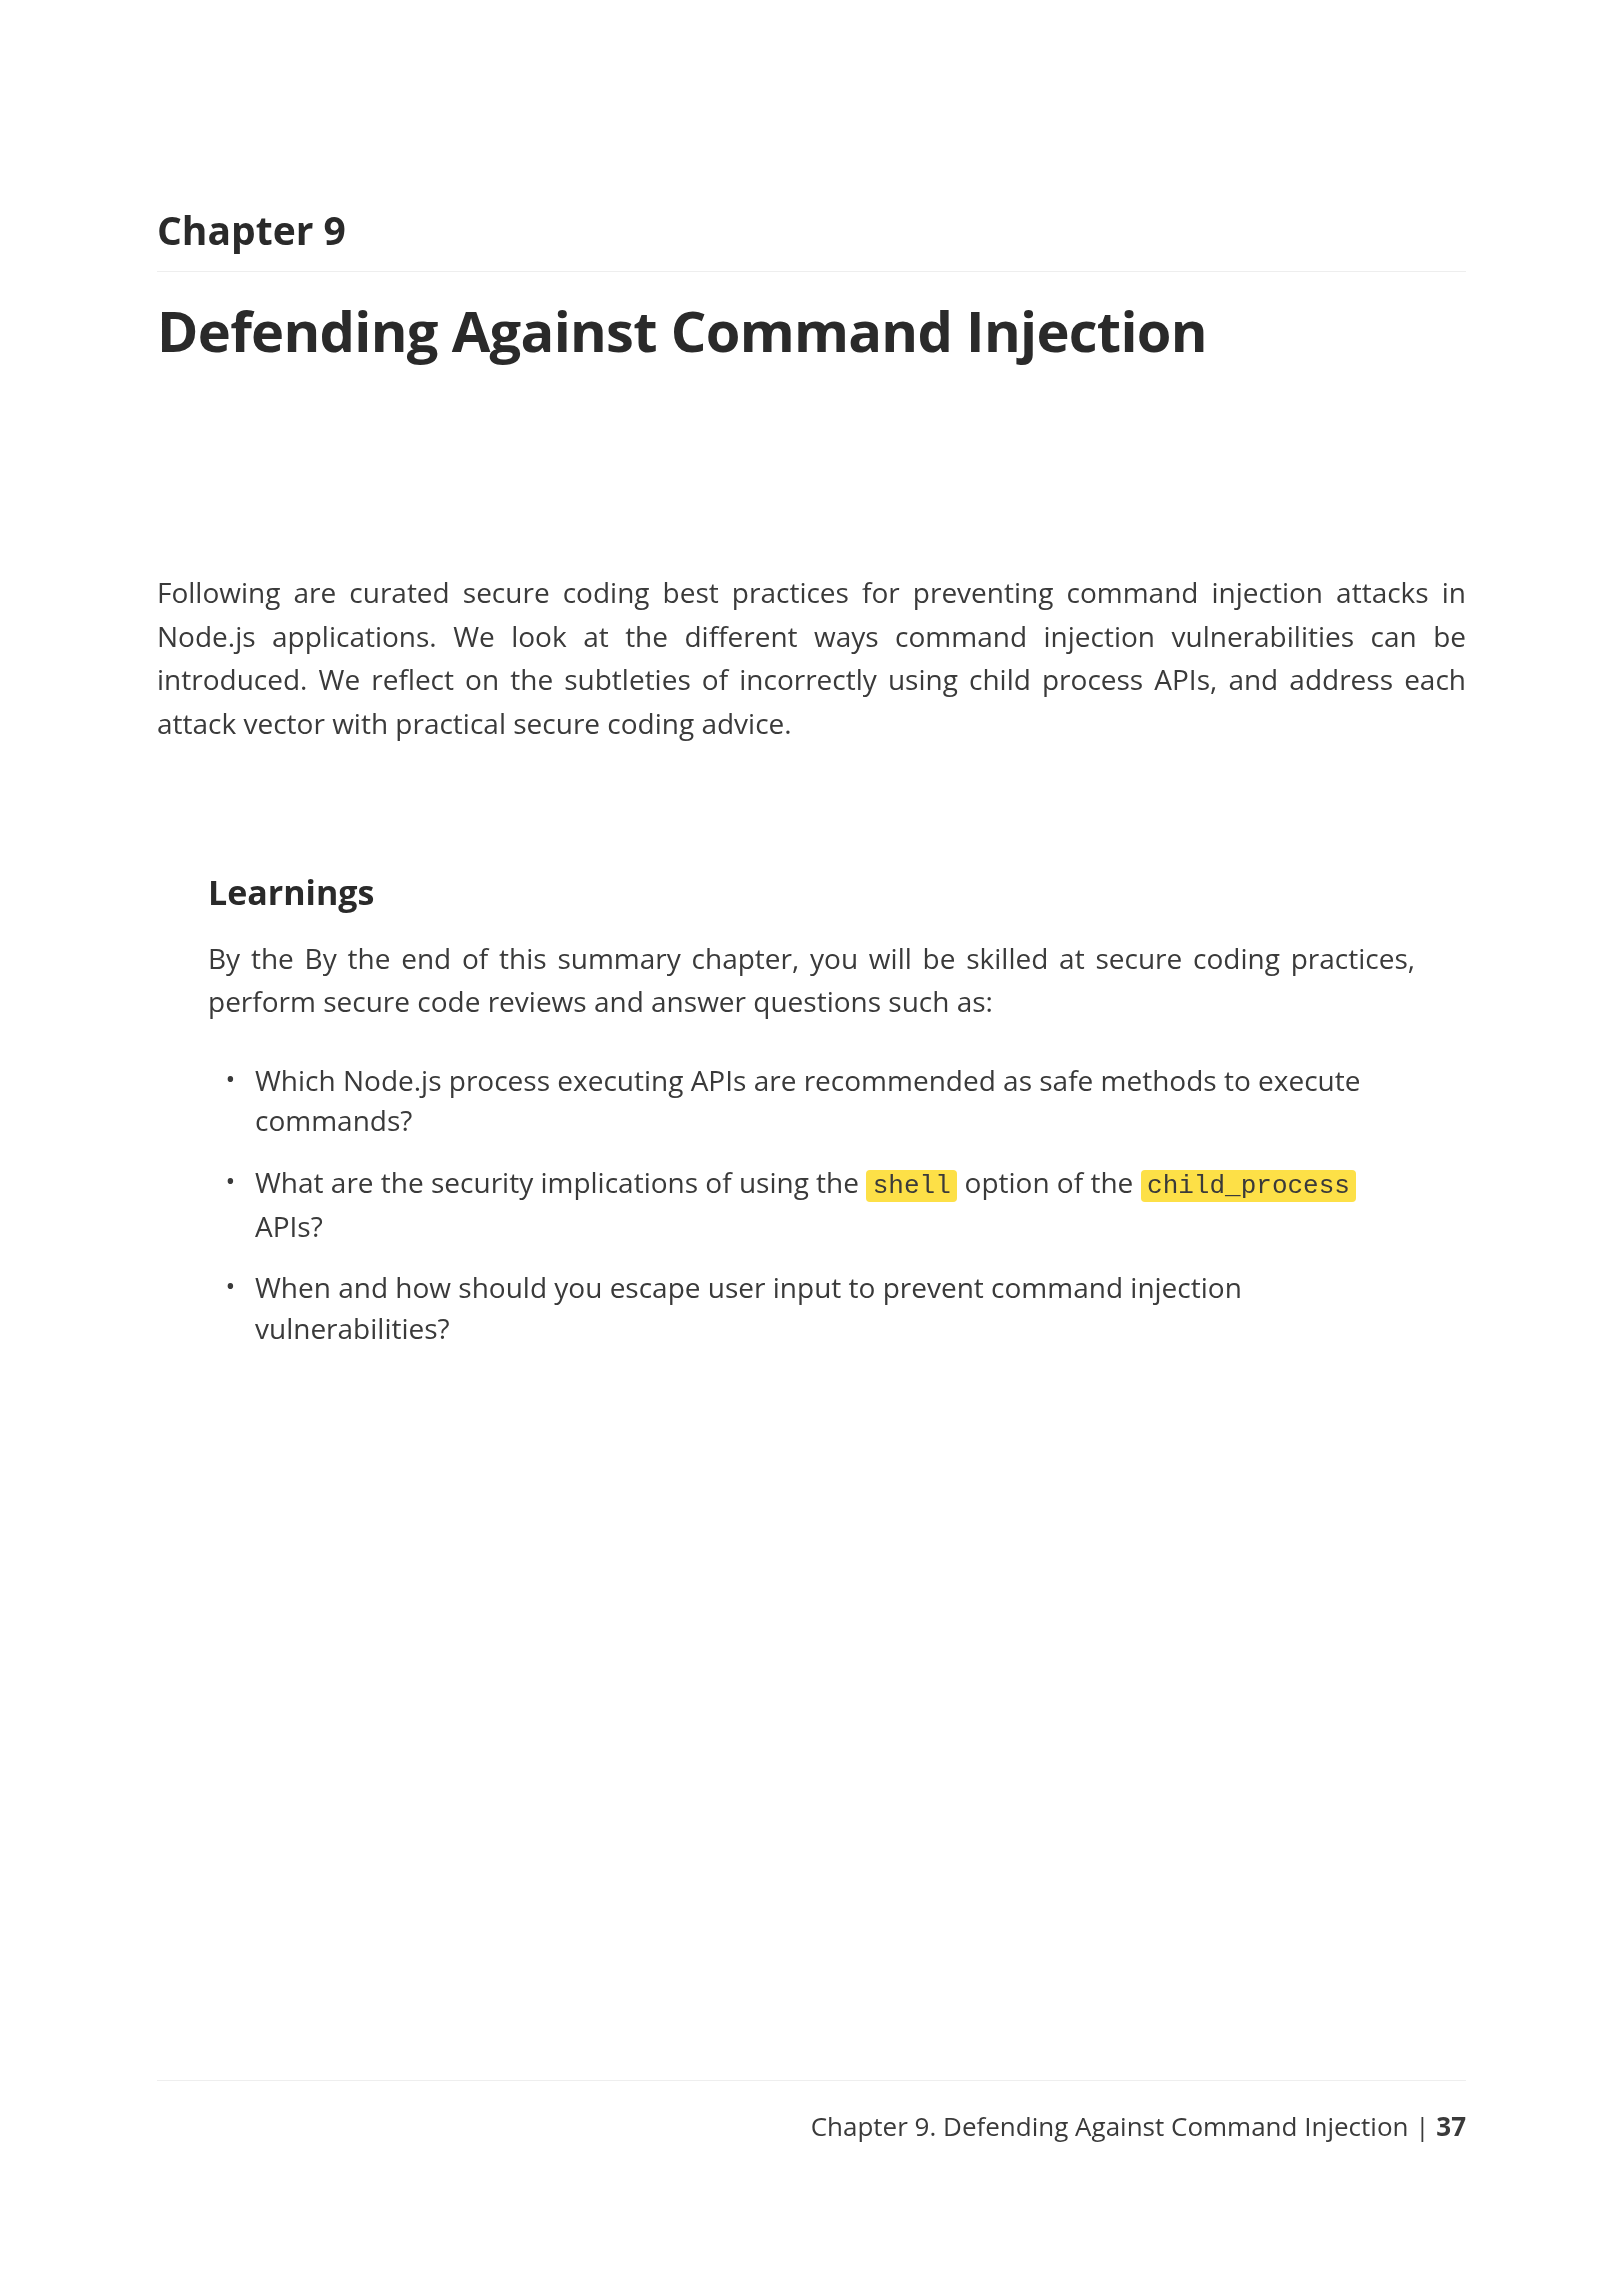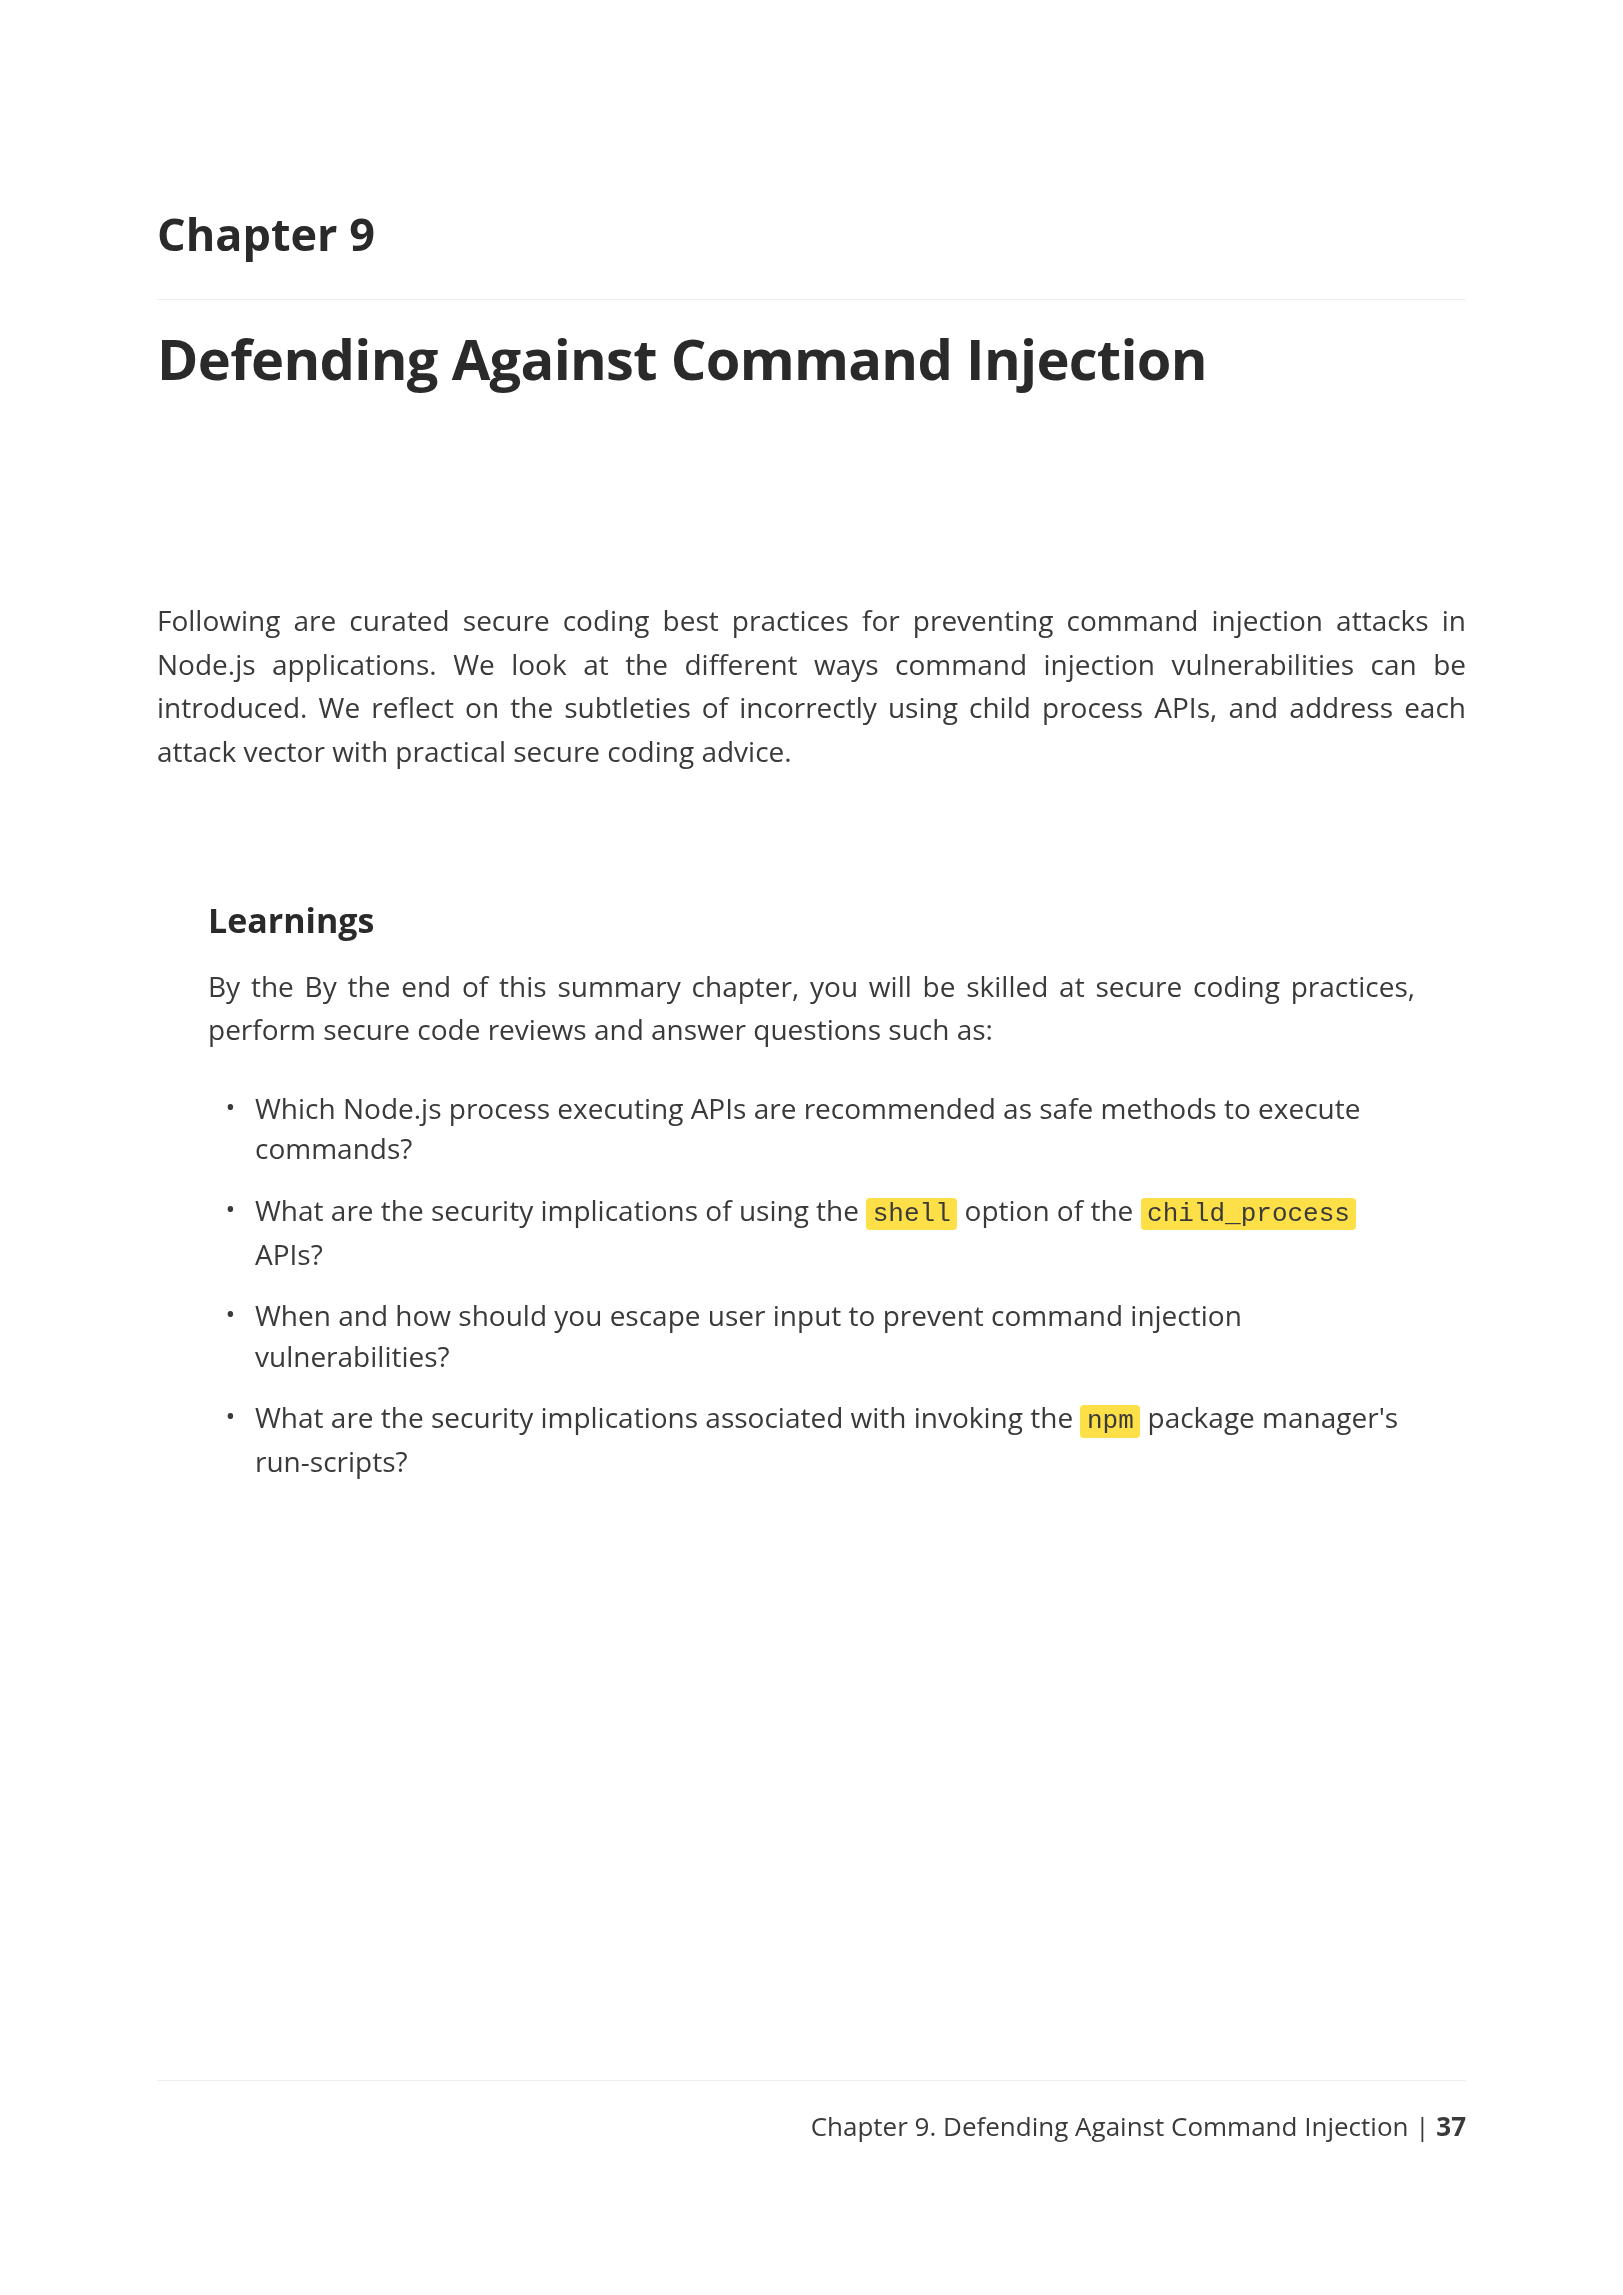--- a/index.html
+++ b/index.html
@@ -14,24 +14,24 @@
     font-family: "Open Sans", "Segoe UI", -apple-system, BlinkMacSystemFont, sans-serif;
     color: #2a2a2a;
     position: relative;
   }
   .page {
     padding: 203px 157px 0 157px;
     height: 100%;
     position: relative;
   }
   .chapter-label {
-    font-size: 45px;
+    font-size: 39px;
     font-weight: 700;
     color: #2a2a2a;
-    margin-bottom: 35px;
+    margin-bottom: 15px;
   }
   .hr {
     border: none;
     border-top: 1.3px solid #eeeeee;
     margin-bottom: 26px;
   }
   .chapter-title {
     font-size: 56px;
     font-weight: 700;
     color: #2a2a2a;
@@ -120,21 +120,20 @@
 
   <p class="intro-paragraph">Following are curated secure coding best practices for preventing command injection attacks in Node.js applications. We look at the different ways command injection vulnerabilities can be introduced. We reflect on the subtleties of incorrectly using child process APIs, and address each attack vector with practical secure coding advice.</p>
 
   <div class="learnings-section">
     <h2 class="learnings-heading">Learnings</h2>
     <p class="learnings-intro">By the By the end of this summary chapter, you will be skilled at secure coding practices, perform secure code reviews and answer questions such as:</p>
     <ul class="learnings-list" id="learnings-list">
         <li>Which Node.js process executing APIs are recommended as safe methods to execute commands?</li>
         <li>What are the security implications of using the <span class="code-inline">shell</span> option of the <span class="code-inline">child_process</span> APIs?</li>
         <li>When and how should you escape user input to prevent command injection vulnerabilities?</li>
-        <li>What are the security implications associated with invoking the <span class="code-inline">npm</span> package manager's run-scripts?</li>
       </ul>
   </div>
 
   <div class="footer">
     <span>Chapter 9. Defending Against Command Injection</span><span> | </span><span class="page-num">37</span>
   </div>
 
 </div>
 
 

